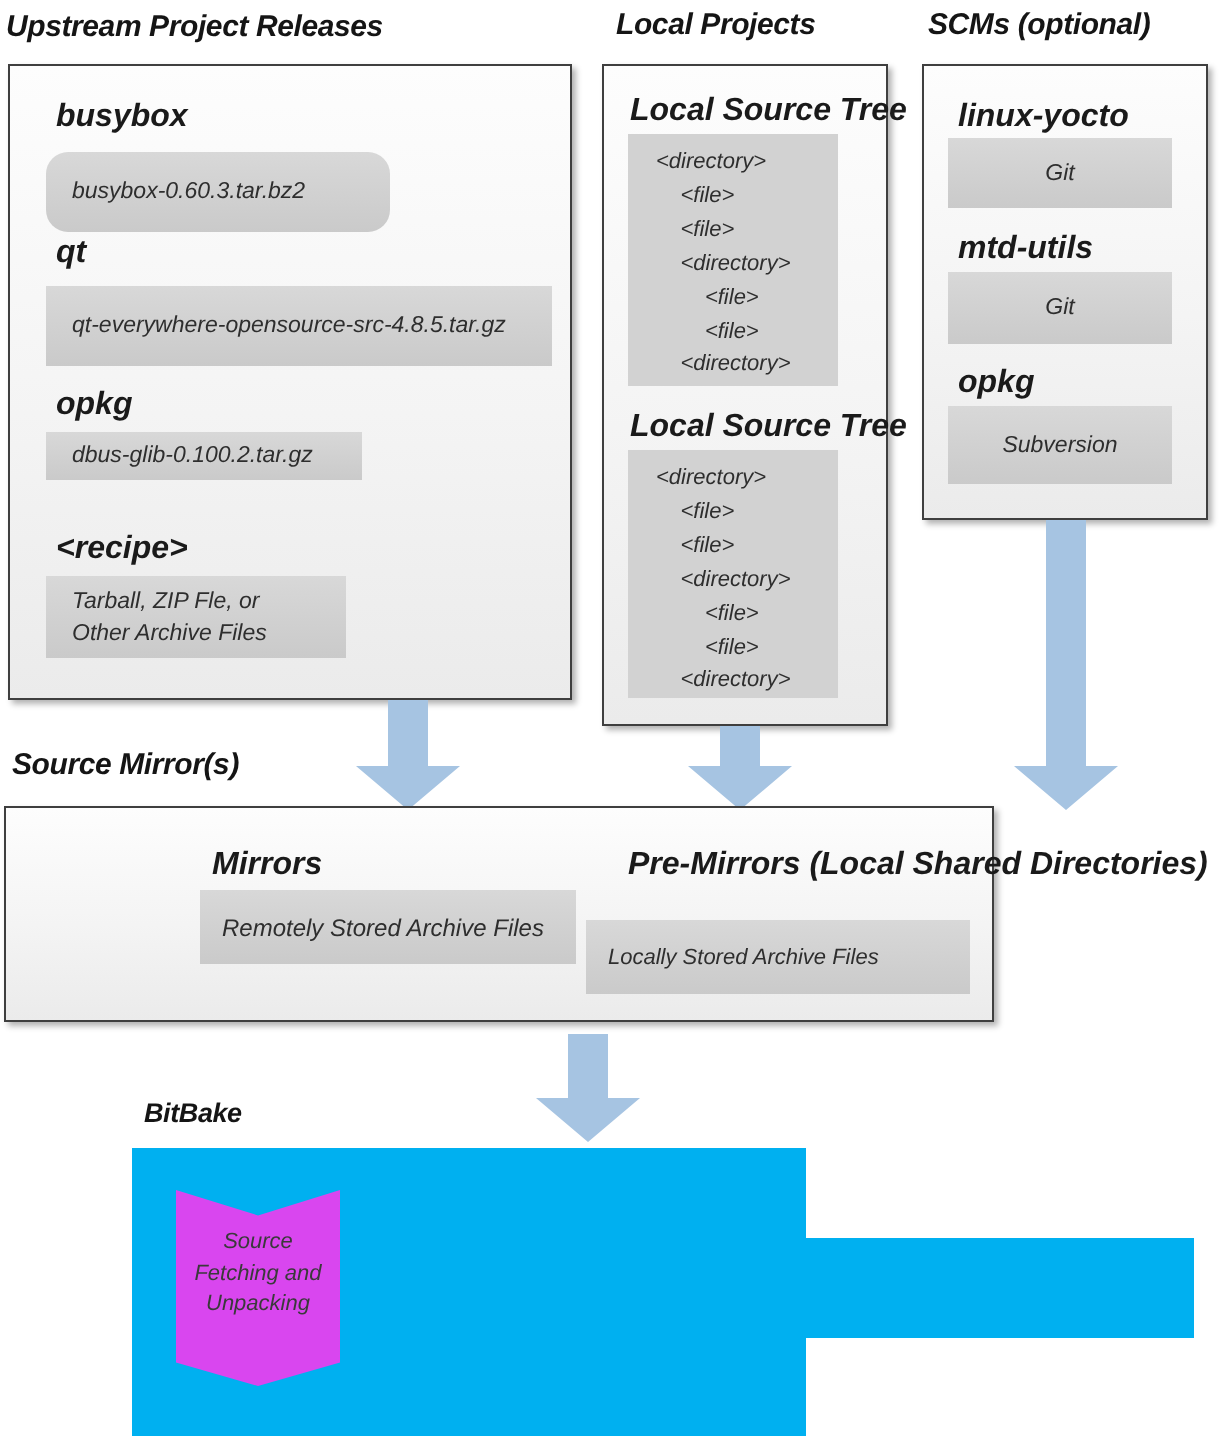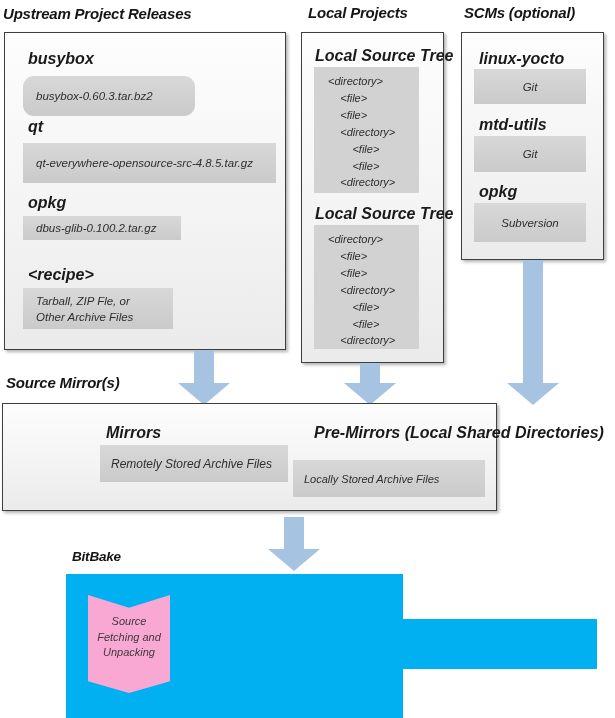--- a/index.html
+++ b/index.html
@@ -38,21 +38,21 @@
     font-size:11px;color:#2e2e2e;line-height:16.9px;
     padding:6px 0 0 14px;white-space:pre;
   }
 
   .arrow{position:absolute;}
 
   .bb-rect{position:absolute;left:66px;top:574px;width:337px;height:144px;background:var(--accent);}
   .bb-bar{position:absolute;left:403px;top:619px;width:194px;height:50px;background:var(--accent);}
   .banner{
     position:absolute;left:88px;top:595px;width:82px;height:98px;
-    background:#f9a8d4;
+    background:#d946ef;
     clip-path:polygon(0 0,50% 13%,100% 0,100% 88%,50% 100%,0 88%);
     text-align:center;font-size:11px;line-height:15.5px;color:#3a3a3a;
     padding-top:19px;white-space:pre-line;
   }
 </style>
 </head>
 <body>
 
 <div class="stage">
 

